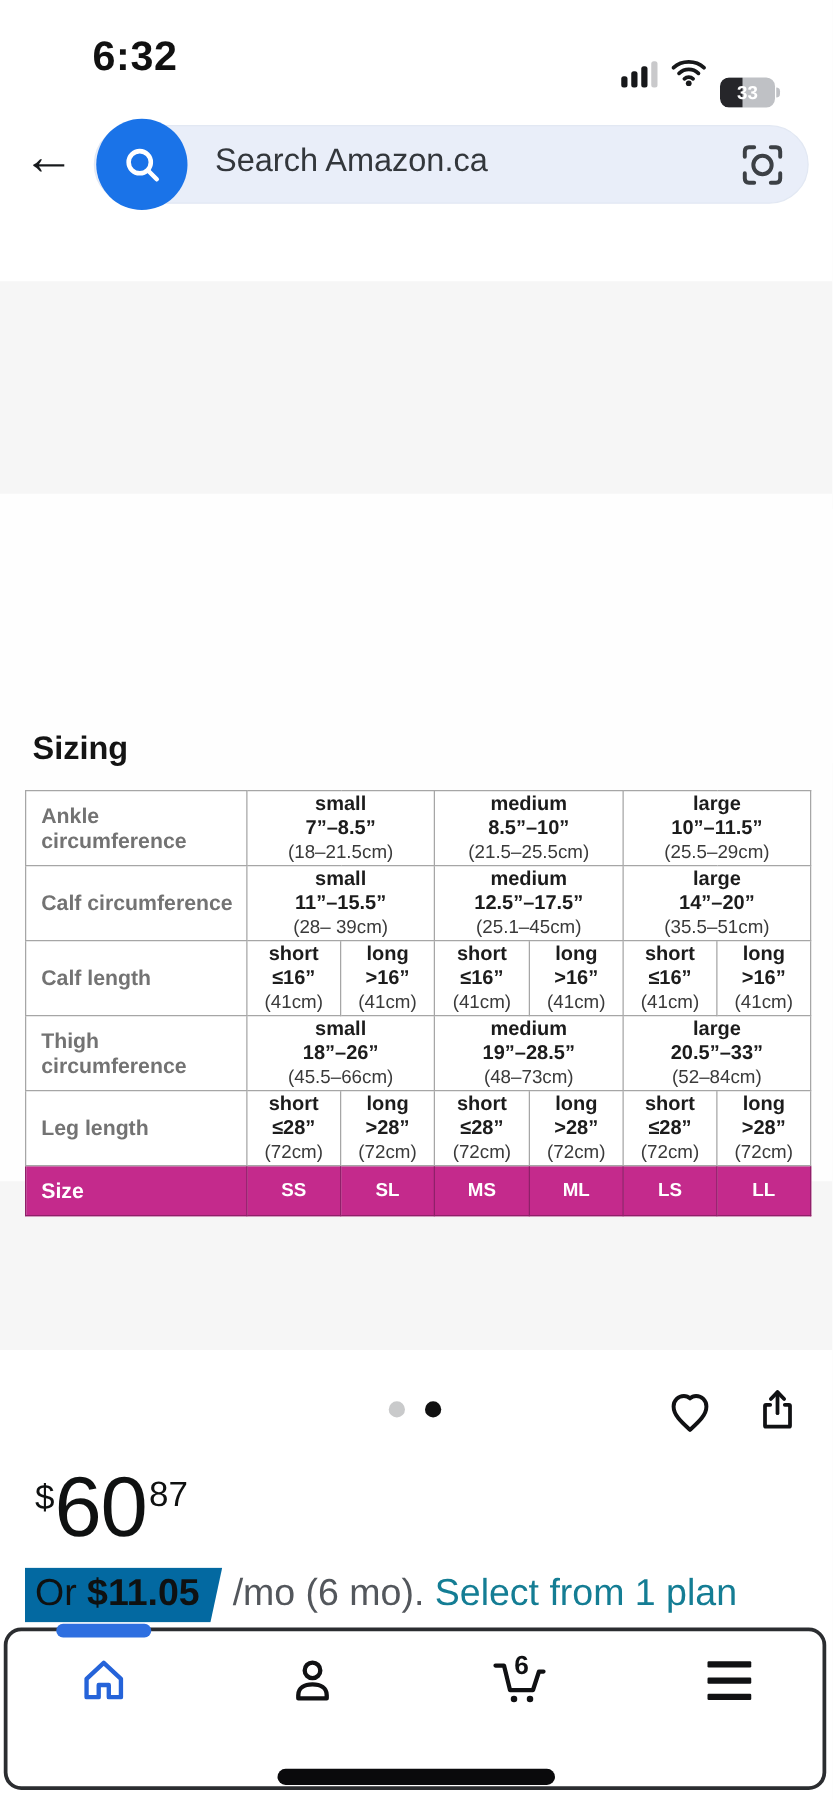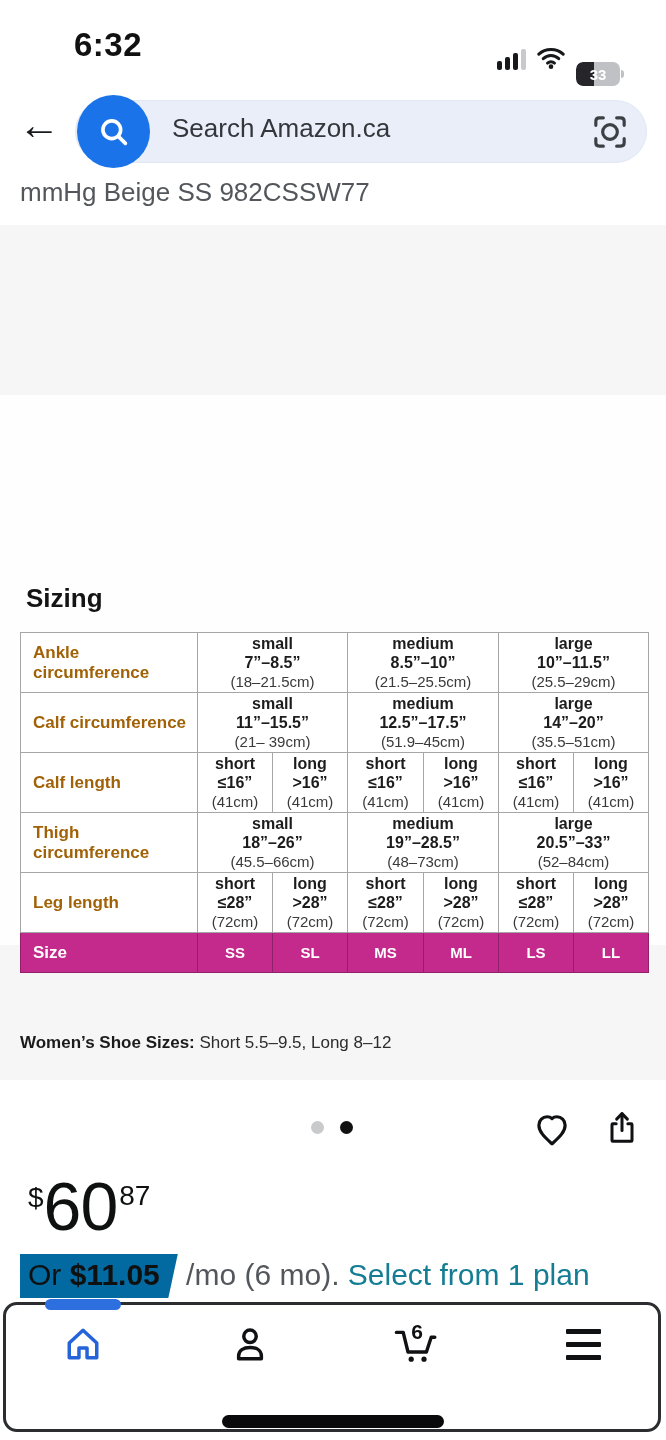--- a/index.html
+++ b/index.html
@@ -32,21 +32,21 @@
   .title-line{position:absolute;left:20px;top:177px;font-size:26px;color:#53575c;}
 
   
   .img-band{position:absolute;left:0;top:225px;width:666px;height:855px;background:#f6f6f6;}
   .img-white{position:absolute;left:0;top:170px;width:666px;height:550px;background:#fefefe;}
   .sizing-head{position:absolute;left:26px;top:188px;font-size:26px;font-weight:700;color:#141414;}
 
   table.sizing{position:absolute;left:20px;top:237px;width:628px;border-collapse:collapse;table-layout:fixed;
                background:#fff;font-family:"Liberation Sans",sans-serif;}
   table.sizing td,table.sizing th{border:1px solid #a6a6a6;padding:1px 2px;text-align:center;vertical-align:middle;}
-  table.sizing th.lbl{text-align:left;padding-left:12px;font-size:17px;font-weight:700;color:#a16207;line-height:20px;}
+  table.sizing th.lbl{text-align:left;padding-left:12px;font-size:17px;font-weight:700;color:#737373;line-height:20px;}
   .cn{font-size:16px;font-weight:700;color:#1c1c1c;line-height:19px;}
   .cr{font-size:16px;font-weight:700;color:#1c1c1c;line-height:19px;}
   .cc{font-size:15px;font-weight:400;color:#3a3a3a;line-height:19px;}
   tr.datarow{height:59px;}
   tr.sizerow{height:40px;}
   tr.sizerow td,tr.sizerow th{background:#c42a8c;border-color:#8f2069;color:#fff;}
   tr.sizerow th.lbl{color:#fff;font-size:17px;}
   tr.sizerow td{font-size:15px;font-weight:700;}
 
   .shoe-note{position:absolute;left:20px;top:638px;font-size:17px;color:#2c2c2c;}
@@ -123,21 +123,20 @@
   <div class="cam-btn">
     <svg width="40" height="40" viewBox="0 0 24 24" fill="none" stroke="#3c4045" stroke-width="1.9" stroke-linecap="round">
       <path d="M8 3.5 H5.5 Q3.5 3.5 3.5 5.5 V8"></path>
       <path d="M16 3.5 H18.5 Q20.5 3.5 20.5 5.5 V8"></path>
       <path d="M8 20.5 H5.5 Q3.5 20.5 3.5 18.5 V16"></path>
       <path d="M16 20.5 H18.5 Q20.5 20.5 20.5 18.5 V16"></path>
       <circle cx="12" cy="12" r="4.4"></circle>
     </svg>
   </div>
 
-  <div class="title-line">mmHg Beige SS 982CSSW77</div>
 
   <div class="img-band">
     <div class="img-white">
       <div class="sizing-head">Sizing</div>
       <table class="sizing" id="sizing-table">
         <colgroup>
           <col style="width:177px">
             <col style="width:75px">
             <col style="width:75px">
           <col style="width:76px">
@@ -162,26 +161,26 @@
                 <div class="cn">large</div>
                 <div class="cr">10”–11.5”</div>
                 <div class="cc">(25.5–29cm)</div>
               </td>
             </tr>
             <tr class="datarow">
               <th class="lbl">Calf circumference</th>
               <td colspan="2">
                 <div class="cn">small</div>
                 <div class="cr">11”–15.5”</div>
-                <div class="cc">(21– 39cm)</div>
+                <div class="cc">(28– 39cm)</div>
               </td>
               <td colspan="2">
                 <div class="cn">medium</div>
                 <div class="cr">12.5”–17.5”</div>
-                <div class="cc">(51.9–45cm)</div>
+                <div class="cc">(25.1–45cm)</div>
               </td>
               <td colspan="2">
                 <div class="cn">large</div>
                 <div class="cr">14”–20”</div>
                 <div class="cc">(35.5–51cm)</div>
               </td>
             </tr>
             <tr class="datarow">
               <th class="lbl">Calf length</th>
               <td>
@@ -270,23 +269,20 @@
               <th class="lbl">Size</th>
               <td>SS</td>
               <td>SL</td>
               <td>MS</td>
               <td>ML</td>
               <td>LS</td>
               <td>LL</td>
             </tr>
           </tbody>
       </table>
-      <div class="shoe-note">
-        <b>Women’s Shoe Sizes:</b><span> Short 5.5–9.5, Long 8–12</span>
-      </div>
     </div>
   </div>
 
   <div class="dots">
     <span class="dot"></span>
     <span class="dot active"></span>
   </div>
   <div class="wish">
     <svg width="42" height="42" viewBox="0 0 24 24" fill="none" stroke="#101113" stroke-width="1.8" stroke-linejoin="round">
       <path d="M12 20.5 C8.2 17 4.5 13.8 4.5 9.8 C4.5 7 6.7 5 9.2 5 C10.9 5 12 6.1 12 6.1 C12 6.1 13.1 5 14.8 5 C17.3 5 19.5 7 19.5 9.8 C19.5 13.8 15.8 17 12 20.5 Z"></path>

